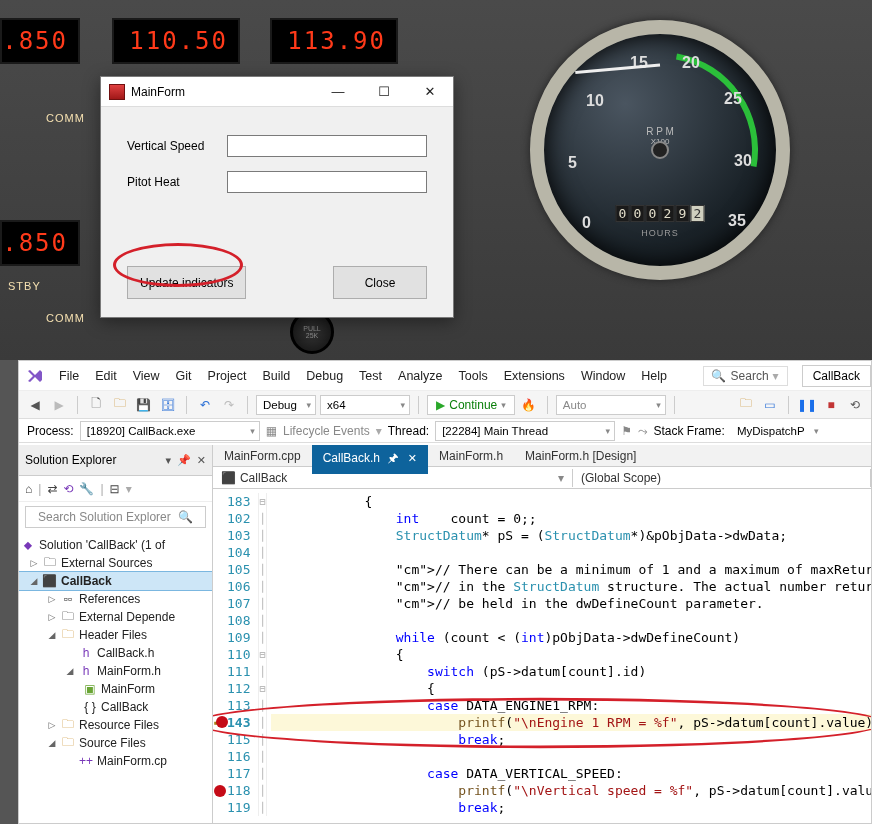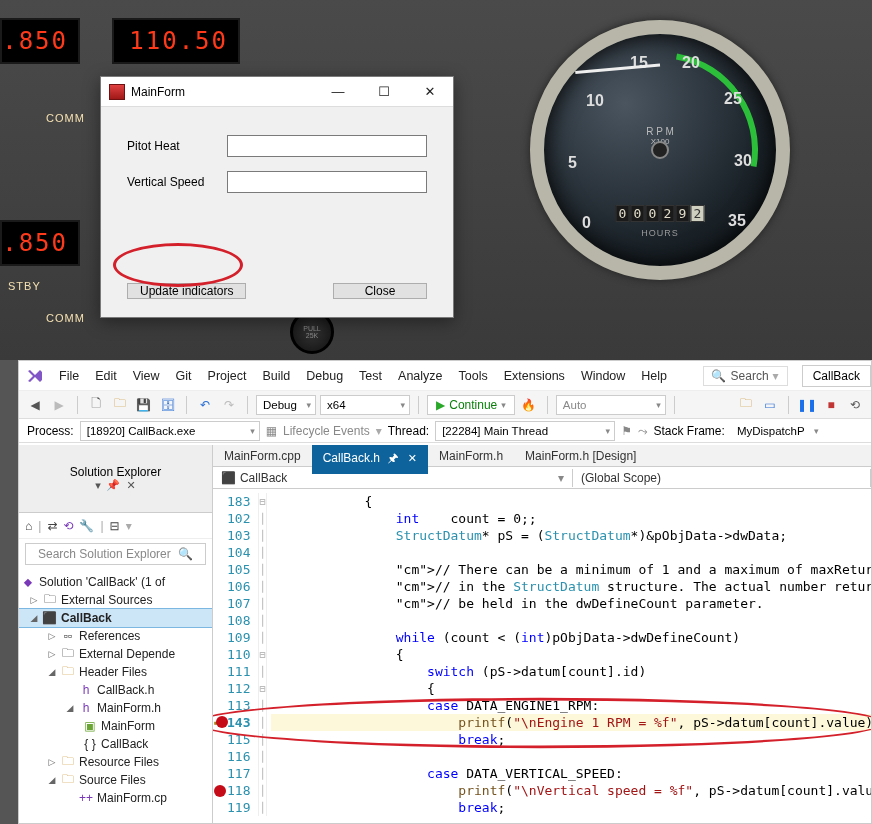--- a/index.html
+++ b/index.html
@@ -140,21 +140,21 @@
     padding:0 4px;
     font-size:12px;
     background:#fff;
   }
   .mainform .buttons {
     position:absolute;
     bottom:18px; left:26px; right:26px;
     display:flex; justify-content:space-between;
   }
   .mainform .btn {
-    height:16px; padding:0 12px;
+    height:33px; padding:0 12px;
     border:1px solid #adadad;
     background:#e1e1e1;
     font-size:12px;
   }
   .red-circle {
     position:absolute;
     border:3px solid #d4202a;
     border-radius:50%;
     pointer-events:none;
   }
@@ -236,24 +236,23 @@
   }
   .vs .procbar .combo::after { content:"▾";position:absolute;right:4px;color:#888;font-size:9px; }
   
   .vs .split { position:absolute; top:84px;left:0;right:0;bottom:0;display:flex; }
   .vs .solpane {
     width:194px;border-right:1px solid #ccc;
     display:flex;flex-direction:column;
     background:#fff;
   }
   .solpane .sp-title {
-    background:#eee;padding:20px 6px;font-size:12px;
+    background:#eee;padding:8px 6px;font-size:12px;
     display:flex;align-items:center;justify-content:space-between;
     border-bottom:1px solid #ccc;
-    flex-direction:column;
   }
   .solpane .sp-title .pin { font-size:11px;color:#555;display:flex;gap:6px; }
   .solpane .sp-tools {
     height:26px;display:flex;align-items:center;gap:6px;
     padding:0 6px;border-bottom:1px solid #eee;
     color:#444;
   }
   .solpane .sp-search {
     margin:4px 6px;
     border:1px solid #ccc;
@@ -341,20 +340,21 @@
     border-radius:50%;
     pointer-events:none;
   }
 </style>
 </head>
 <body>
 
 <div class="cockpit">
   <div class="lcd" style="top:18px;left:0;width:80px;height:46px">.850</div>
   <div class="lcd" style="top:18px;left:112px;width:128px;height:46px">110.50</div>
+  <div class="lcd" style="top:18px;left:270px;width:128px;height:46px">113.90</div>
   <div class="comm-label" style="top:112px;left:46px">COMM</div>
   <div class="lcd" style="top:220px;left:0;width:80px;height:46px">.850</div>
   <div class="comm-label" style="top:280px;left:8px">STBY</div>
   <div class="comm-label" style="top:312px;left:46px">COMM</div>
   <div class="pull-knob">
     <div>PULL</div>
     <div>25K</div>
   </div>
   <div class="gauge">
     <div class="greenarc"></div>
@@ -387,25 +387,25 @@
 <div class="mainform">
   <div class="titlebar">
     <div class="icon"></div>
     <div class="title">MainForm</div>
     <div class="winbtn">—</div>
     <div class="winbtn">☐</div>
     <div class="winbtn">✕</div>
   </div>
   <div class="body">
     <div class="row">
+      <label>Vertical Speed</label>
+      <input type="text" value="" style="">
+    </div>
+    <div class="row">
       <label>Pitot Heat</label>
-      <input type="text" value="" style="">
-    </div>
-    <div class="row">
-      <label>Vertical Speed</label>
       <input type="text" value="" style="">
     </div>
   </div>
   <div class="buttons">
     <button class="btn">Update indicators</button>
     <button class="btn" style="width:94px">Close</button>
   </div>
   <div class="red-circle" style="top:166px;left:12px;width:130px;height:44px"></div>
 </div>
 

